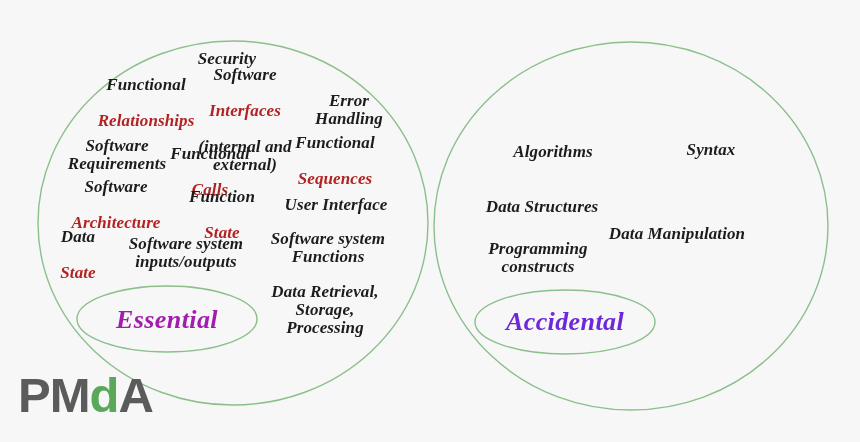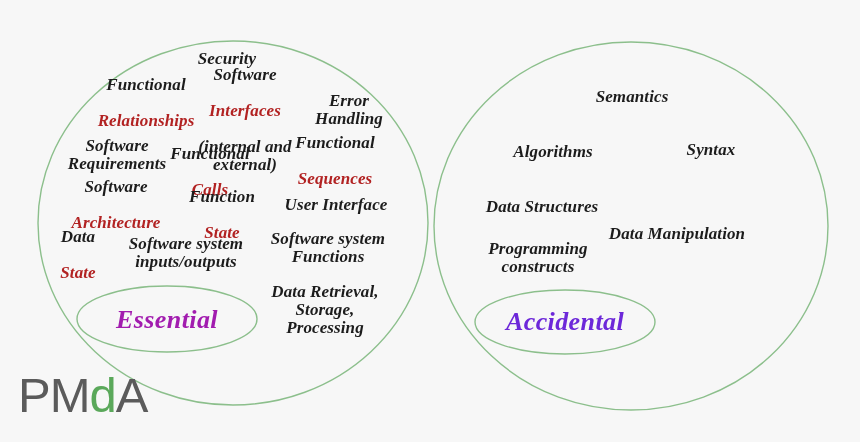--- a/index.html
+++ b/index.html
@@ -56,21 +56,21 @@
   }
   .label-essential { color: #a21caf; }
   .label-accidental { color: #6d28d9; }
 
   #logo {
     position: absolute;
     left: 18px;
     top: 371px;
     font-family: "Liberation Sans", "DejaVu Sans", sans-serif;
     font-style: normal;
-    font-weight: 400;
+    font-weight: 700;
     font-size: 49px;
     line-height: 1;
     letter-spacing: -1px;
     color: #5b5b5b;
     user-select: none;
   }
   #logo .logo-d { color: #5aa85a; }
   .fs17 { font-size: 17px; }
 </style>
 </head>
@@ -151,23 +151,20 @@
   </div>
 
   <div class="term fs17" style="left:325px; top:310px;">
     <span class="plain">Data Retrieval,
 Storage,
 Processing</span>
   </div>
 
   <div class="label-essential" style="left:167px; top:320px;">Essential</div>
 
-  <div class="term fs17" style="left:632px; top:97px;">
-    <span class="plain">Semantics</span>
-  </div>
 
   <div class="term fs17" style="left:553px; top:152px;">
     <span class="plain">Algorithms</span>
   </div>
 
   <div class="term fs17" style="left:711px; top:150px;">
     <span class="plain">Syntax</span>
   </div>
 
   <div class="term fs17" style="left:677px; top:234px;">

